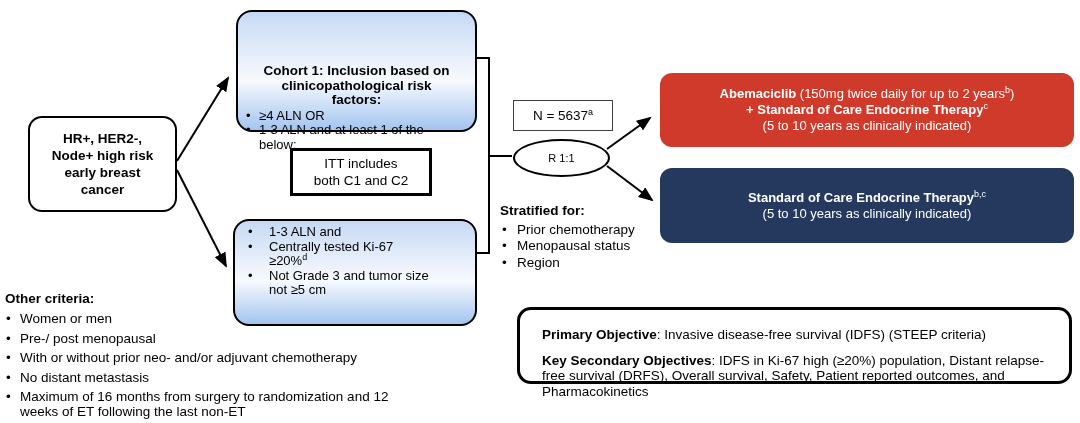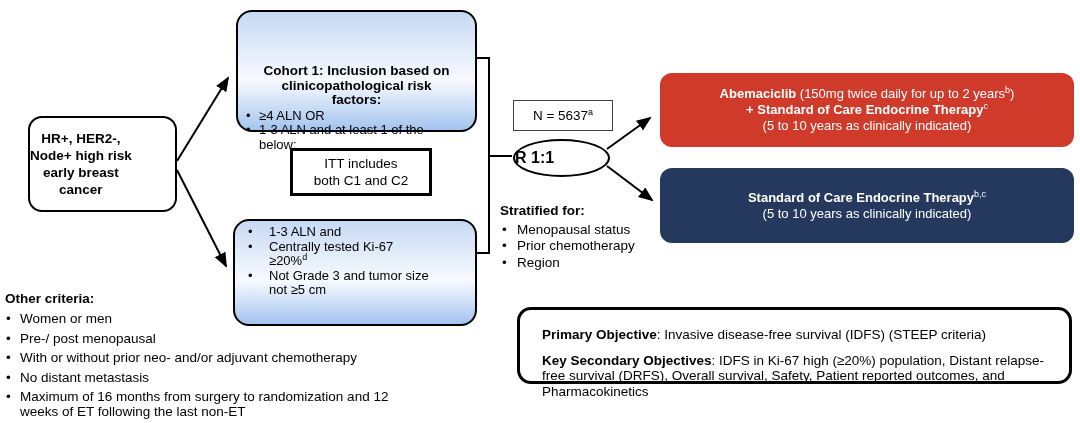--- a/index.html
+++ b/index.html
@@ -5,21 +5,21 @@
   html,body { margin:0; padding:0; background:#fff; }
   .canvas {
     position:relative; width:1080px; height:423px; background:#ffffff;
     font-family:"Liberation Sans", sans-serif; color:#000; overflow:hidden;
   }
   .overlay { position:absolute; left:0; top:0; }
   .box { position:absolute; box-sizing:border-box; background:#fff; }
 
   
   .pop { left:28px; top:116px; width:149px; height:96px; border:2.5px solid #000;
-         border-radius:14px; display:flex; align-items:center; }
+         border-radius:14px; display:flex; align-items:center; justify-content:center; }
   .pop-text { font-weight:bold; font-size:13.5px; line-height:17px; text-align:center; white-space:pre-line; }
 
   
   .cohort { border:2.5px solid #000; border-radius:16px;
     background:linear-gradient(180deg,#c6d9f4 0%,#edf3fc 45%,#f7fafe 58%,#a3c4ef 100%);
     font-size:13px; line-height:14.5px; padding:4px 6px 0 6px; }
   .c1 { left:236px; top:10px; width:241px; height:122px; }
   .c2 { left:233px; top:219px; width:244px; height:107px; }
   .ctitle { font-weight:bold; text-align:center; white-space:pre-line; font-size:13.5px; line-height:14.5px; margin-bottom:1px;margin-top:48px; }
   .bullet { display:flex; margin-left:2px; }
@@ -31,21 +31,21 @@
 
   
   .itt { left:290px; top:148px; width:142px; height:48px; border:3px solid #000;
          display:flex; align-items:center; justify-content:center; }
   .itt-text { font-size:13.5px; line-height:17px; text-align:center; white-space:pre-line; }
 
   
   .nbox { left:513px; top:100px; width:100px; height:31px; border:1.5px solid #404040;
           display:flex; align-items:center; justify-content:center; font-size:13.5px; }
   .ellipse { left:513px; top:139px; width:97px; height:38px; border:2px solid #000; border-radius:50%;
-             display:flex; align-items:center; font-weight:bold; font-size:16px; }
+             display:flex; align-items:center; justify-content:center; font-weight:normal; font-size:11px; }
   .strat { position:absolute; left:500px; top:203px; width:168px; font-size:13.5px; line-height:16.5px; }
   .strat-title { font-weight:bold; margin-bottom:2px; }
   .strat .bullet::before { flex:0 0 15px; }
 
   
   .arm { position:absolute; left:660px; width:414px; border-radius:12px; color:#ffffff;
          display:flex; flex-direction:column; justify-content:center; text-align:center;
          font-size:13px; line-height:16px; }
   .arm-red { top:73px; height:74px; background:#cf3a2b; }
   .arm-navy { top:168px; height:75px; background:#24395d; }
@@ -133,24 +133,24 @@
     <span><span>N = 5637</span><sup>a</sup></span>
   </div>
 
   <div class="box ellipse">
     <span>R 1:1</span>
   </div>
 
   <div class="strat">
     <div class="strat-title">Stratified for:</div>
     <div class="bullet">
-      <span class="bt">Menopausal status</span>
+      <span class="bt">Prior chemotherapy</span>
     </div>
     <div class="bullet">
-      <span class="bt">Prior chemotherapy</span>
+      <span class="bt">Menopausal status</span>
     </div>
     <div class="bullet">
       <span class="bt">Region</span>
     </div>
   </div>
 
   <div class="arm arm-red">
     <div class="arm-line"><b>Abemaciclib</b><span> (150mg twice daily for up to 2 years</span><sup>b</sup><span>)</span></div>
     <div class="arm-line"><b>+ Standard of Care Endocrine Therapy</b><sup>c</sup></div>
     <div class="arm-line">(5 to 10 years as clinically indicated)</div>

